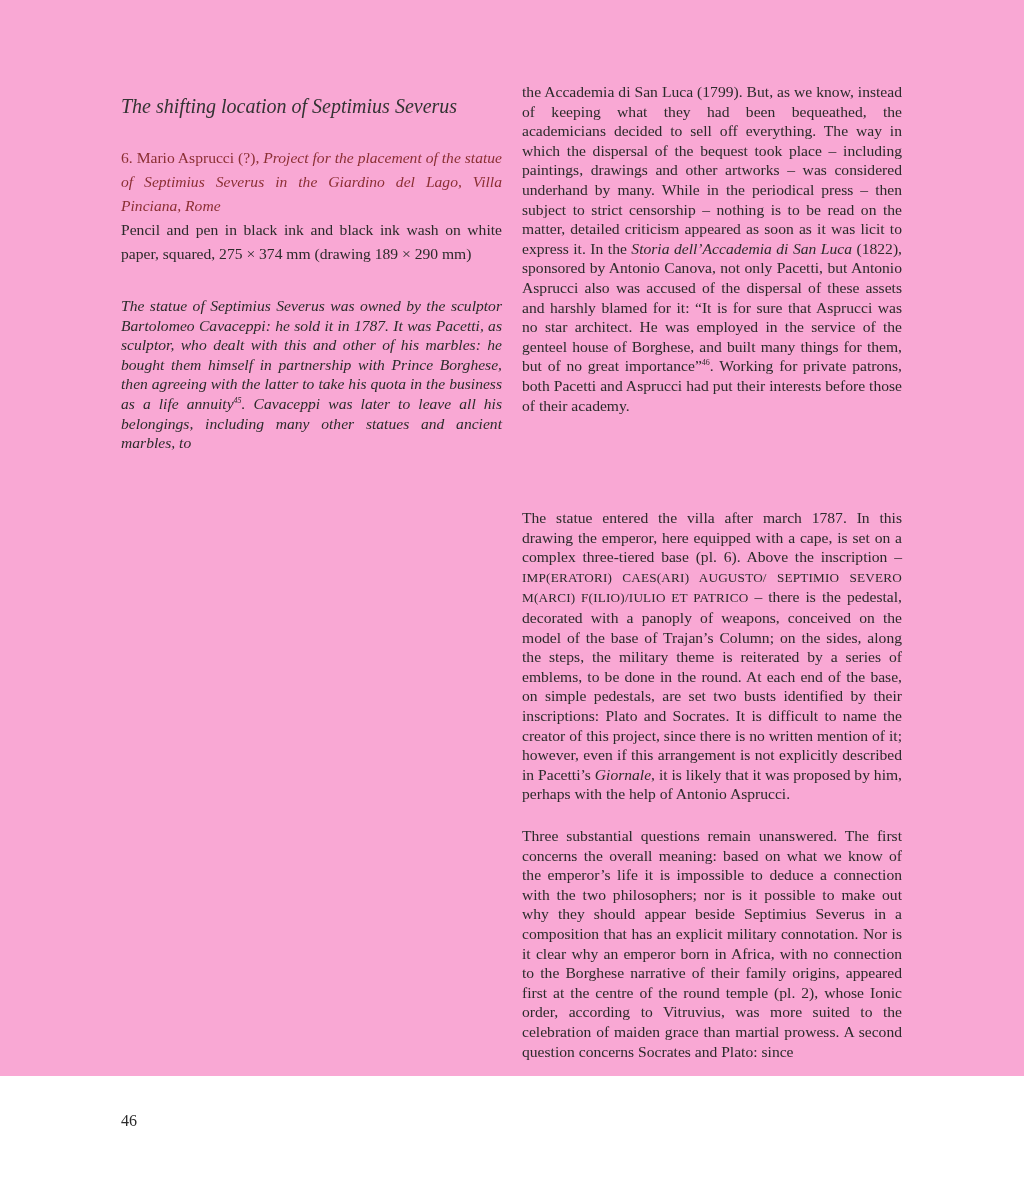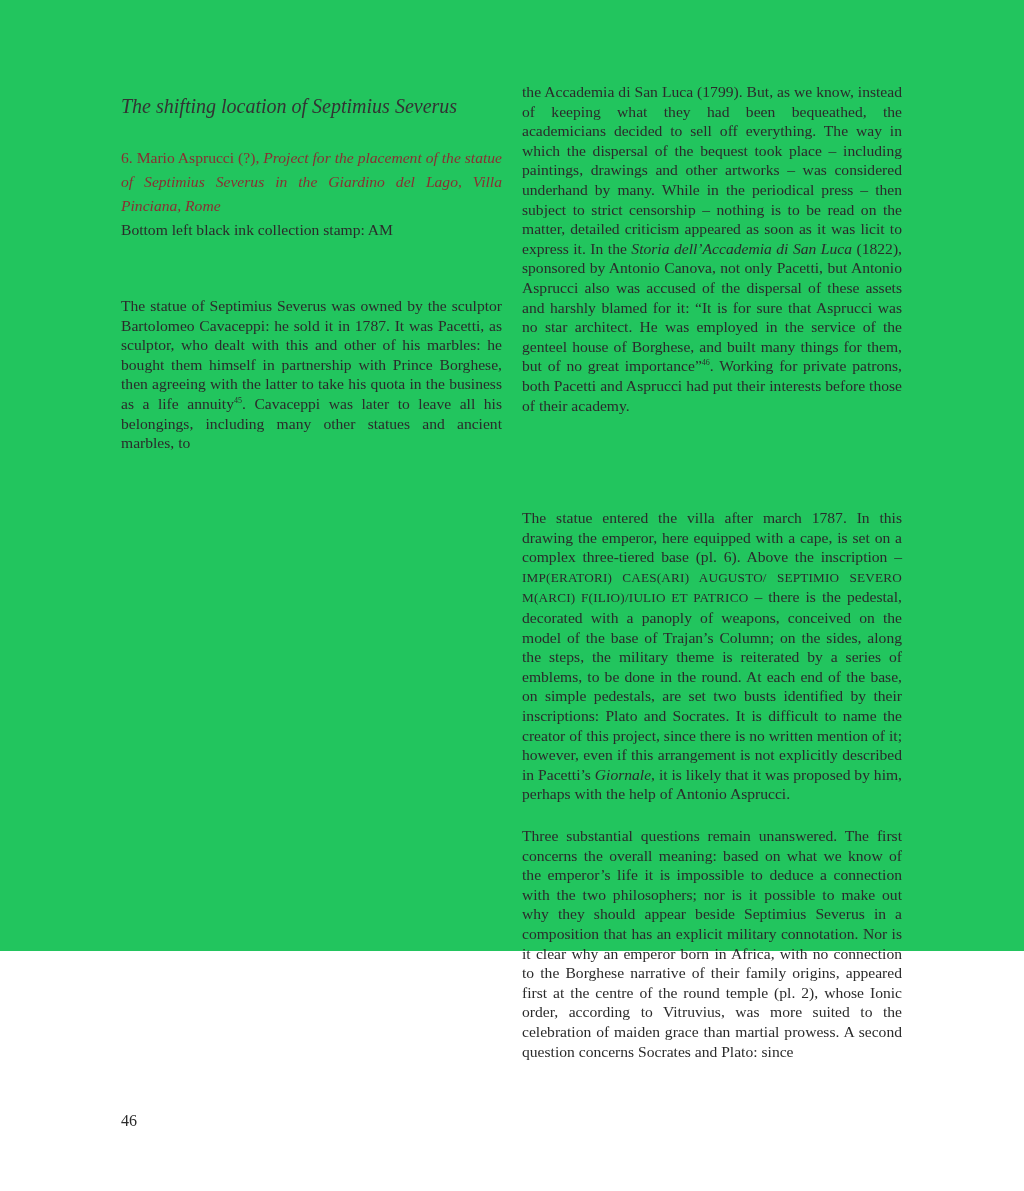--- a/index.html
+++ b/index.html
@@ -1,48 +1,48 @@
 <!DOCTYPE html>
 <html><head>
 <meta charset="utf-8">
 <style>
   html, body { margin: 0; padding: 0; background: #ffffff; }
   body { width: 1024px; height: 1191px; position: relative; overflow: hidden;
          font-family: "Liberation Serif", "DejaVu Serif", serif; color: #2b2b2b; }
-  .page { position: absolute; left: 0; top: 0; width: 1024px; height: 951px; background: #22c55e; }
+  .page { position: absolute; left: 0; top: 0; width: 1024px; height: 1076px; background: #f9a8d4; }
   .running-head { position: absolute; left: 121px; top: 93px; width: 390px;
          font-style: italic; font-size: 20px; line-height: 26px; color: #333; }
   .caption { position: absolute; left: 121px; top: 146px; width: 381px;
          font-size: 15.6px; line-height: 24px; }
   .caption .red { color: #8a2f33; }
   .caption .red i { font-style: italic; }
   .caption p { margin: 0; text-align: justify; text-align-last: left; }
   .col { position: absolute; font-size: 15.6px; line-height: 19.6px; text-align: justify; }
   .col p { margin: 0; }
-  .left-col { left: 121px; top: 296px; width: 381px; }
+  .left-col { left: 121px; top: 296px; width: 381px; font-style: italic; }
   .right-col { left: 522px; width: 380px; }
   .rc1 { top: 82px; }
   .rc2 { top: 476px; margin-top: 32px; }
   .rc3 { top: 826px; }
   .sc { font-size: 13.2px; letter-spacing: 0.2px; }
   sup { font-size: 8px; line-height: 0; vertical-align: 6px; }
   .fig-caption { position: absolute; left: 121px; top: 1071px; width: 400px;
          font-size: 15.2px; line-height: 19px; white-space: nowrap; }
   .folio { position: absolute; left: 121px; top: 1111px; font-size: 16px; line-height: 20px; }
 </style>
 </head>
 <body>
 
 <div class="page">
 
   <div class="running-head">The shifting location of Septimius Severus</div>
 
   <div class="caption">
     <p class="red"><span>6. Mario Asprucci (?), </span><i>Project for the placement of the statue of Septimius Severus in the Giardino del Lago, Villa Pinciana, Rome</i></p>
-    <p>Bottom left black ink collection stamp: AM</p>
+    <p>Pencil and pen in black ink and black ink wash on white paper, squared, 275 × 374 mm (drawing 189 × 290 mm)</p>
   </div>
 
   <div class="col left-col">
     <p><span>The statue of Septimius Severus was owned by the sculptor Bartolomeo Cavaceppi: he sold it in 1787. It was Pacetti, as sculptor, who dealt with this and other of his marbles: he bought them himself in partnership with Prince Borghese, then agreeing with the latter to take his quota in the business as a life annuity</span><sup>45</sup><span>. Cavaceppi was later to leave all his belongings, including many other statues and ancient marbles, to</span></p>
   </div>
 
   <div class="col right-col rc1">
     <p><span>the Accademia di San Luca (1799). But, as we know, instead of keeping what they had been bequeathed, the academicians decided to sell off everything. The way in which the dispersal of the bequest took place – including paintings, drawings and other artworks – was considered underhand by many. While in the periodical press – then subject to strict censorship – nothing is to be read on the matter, detailed criticism appeared as soon as it was licit to express it. In the </span><i>Storia dell’Accademia di San Luca</i><span> (1822), sponsored by Antonio Canova, not only Pacetti, but Antonio Asprucci also was accused of the dispersal of these assets and harshly blamed for it: “It is for sure that Asprucci was no star architect. He was employed in the service of the genteel house of Borghese, and built many things for them, but of no great importance”</span><sup>46</sup><span>. Working for private patrons, both Pacetti and Asprucci had put their interests before those of their academy.</span></p>
   </div>
 

